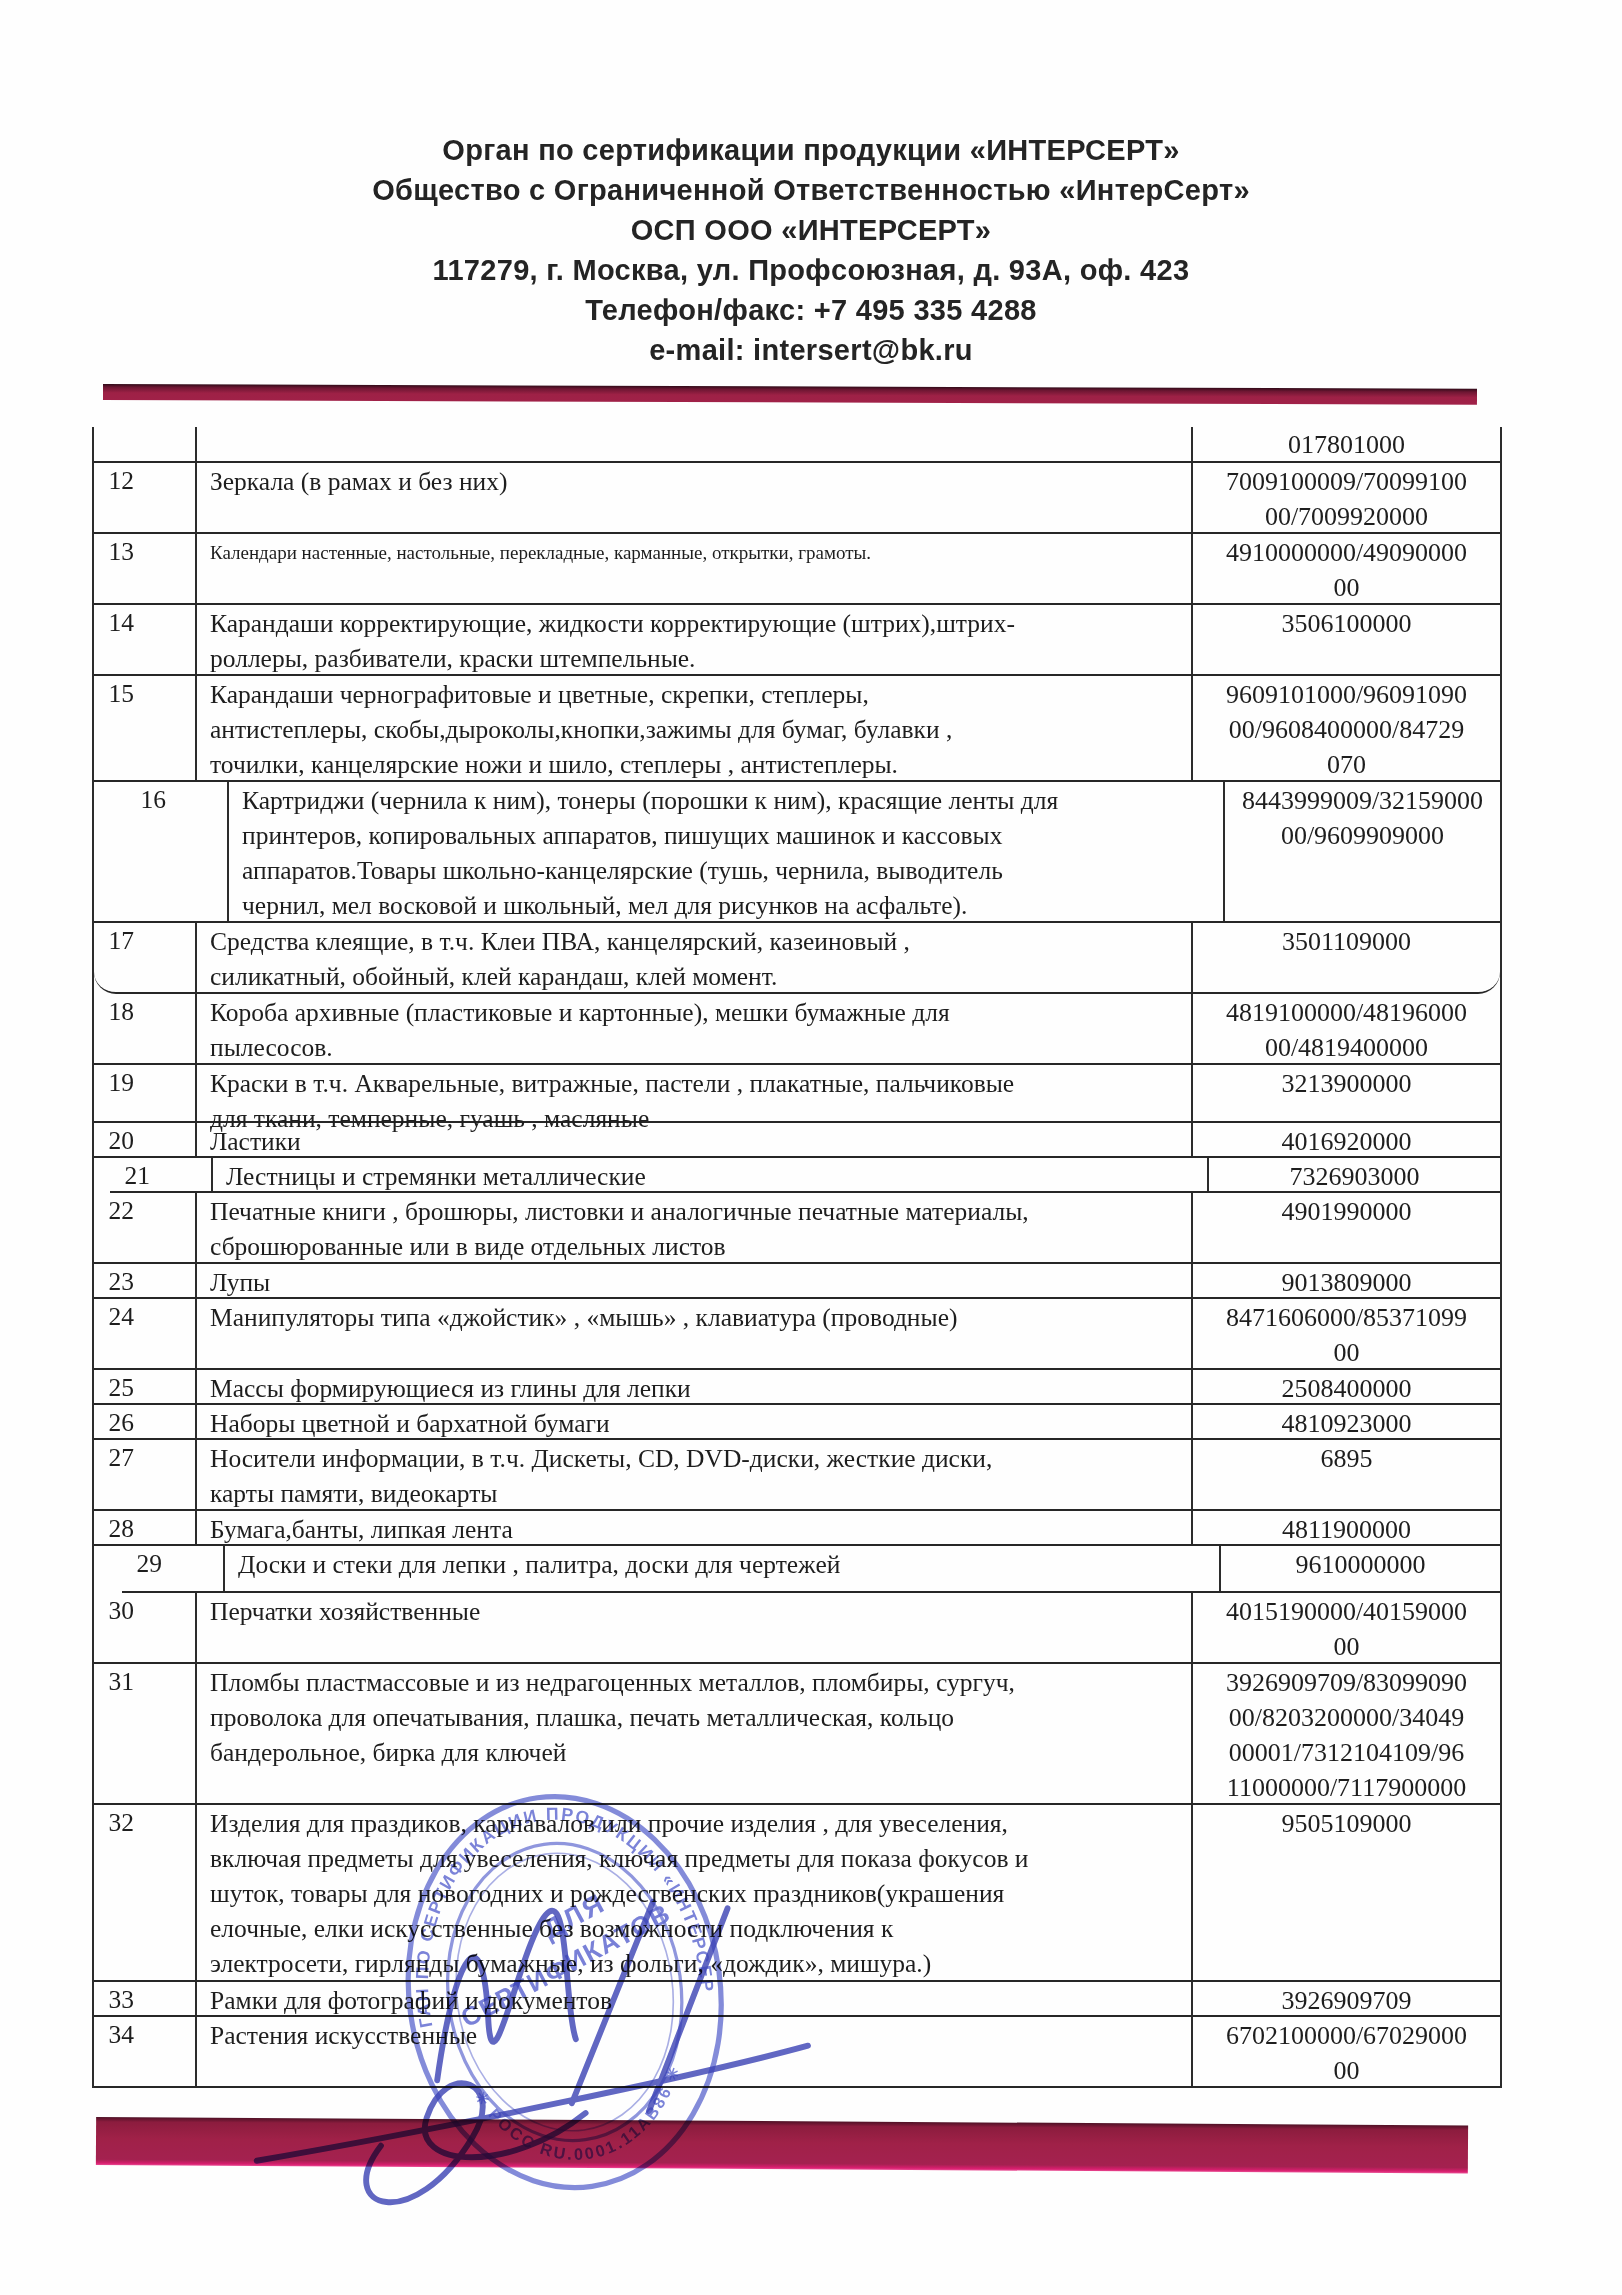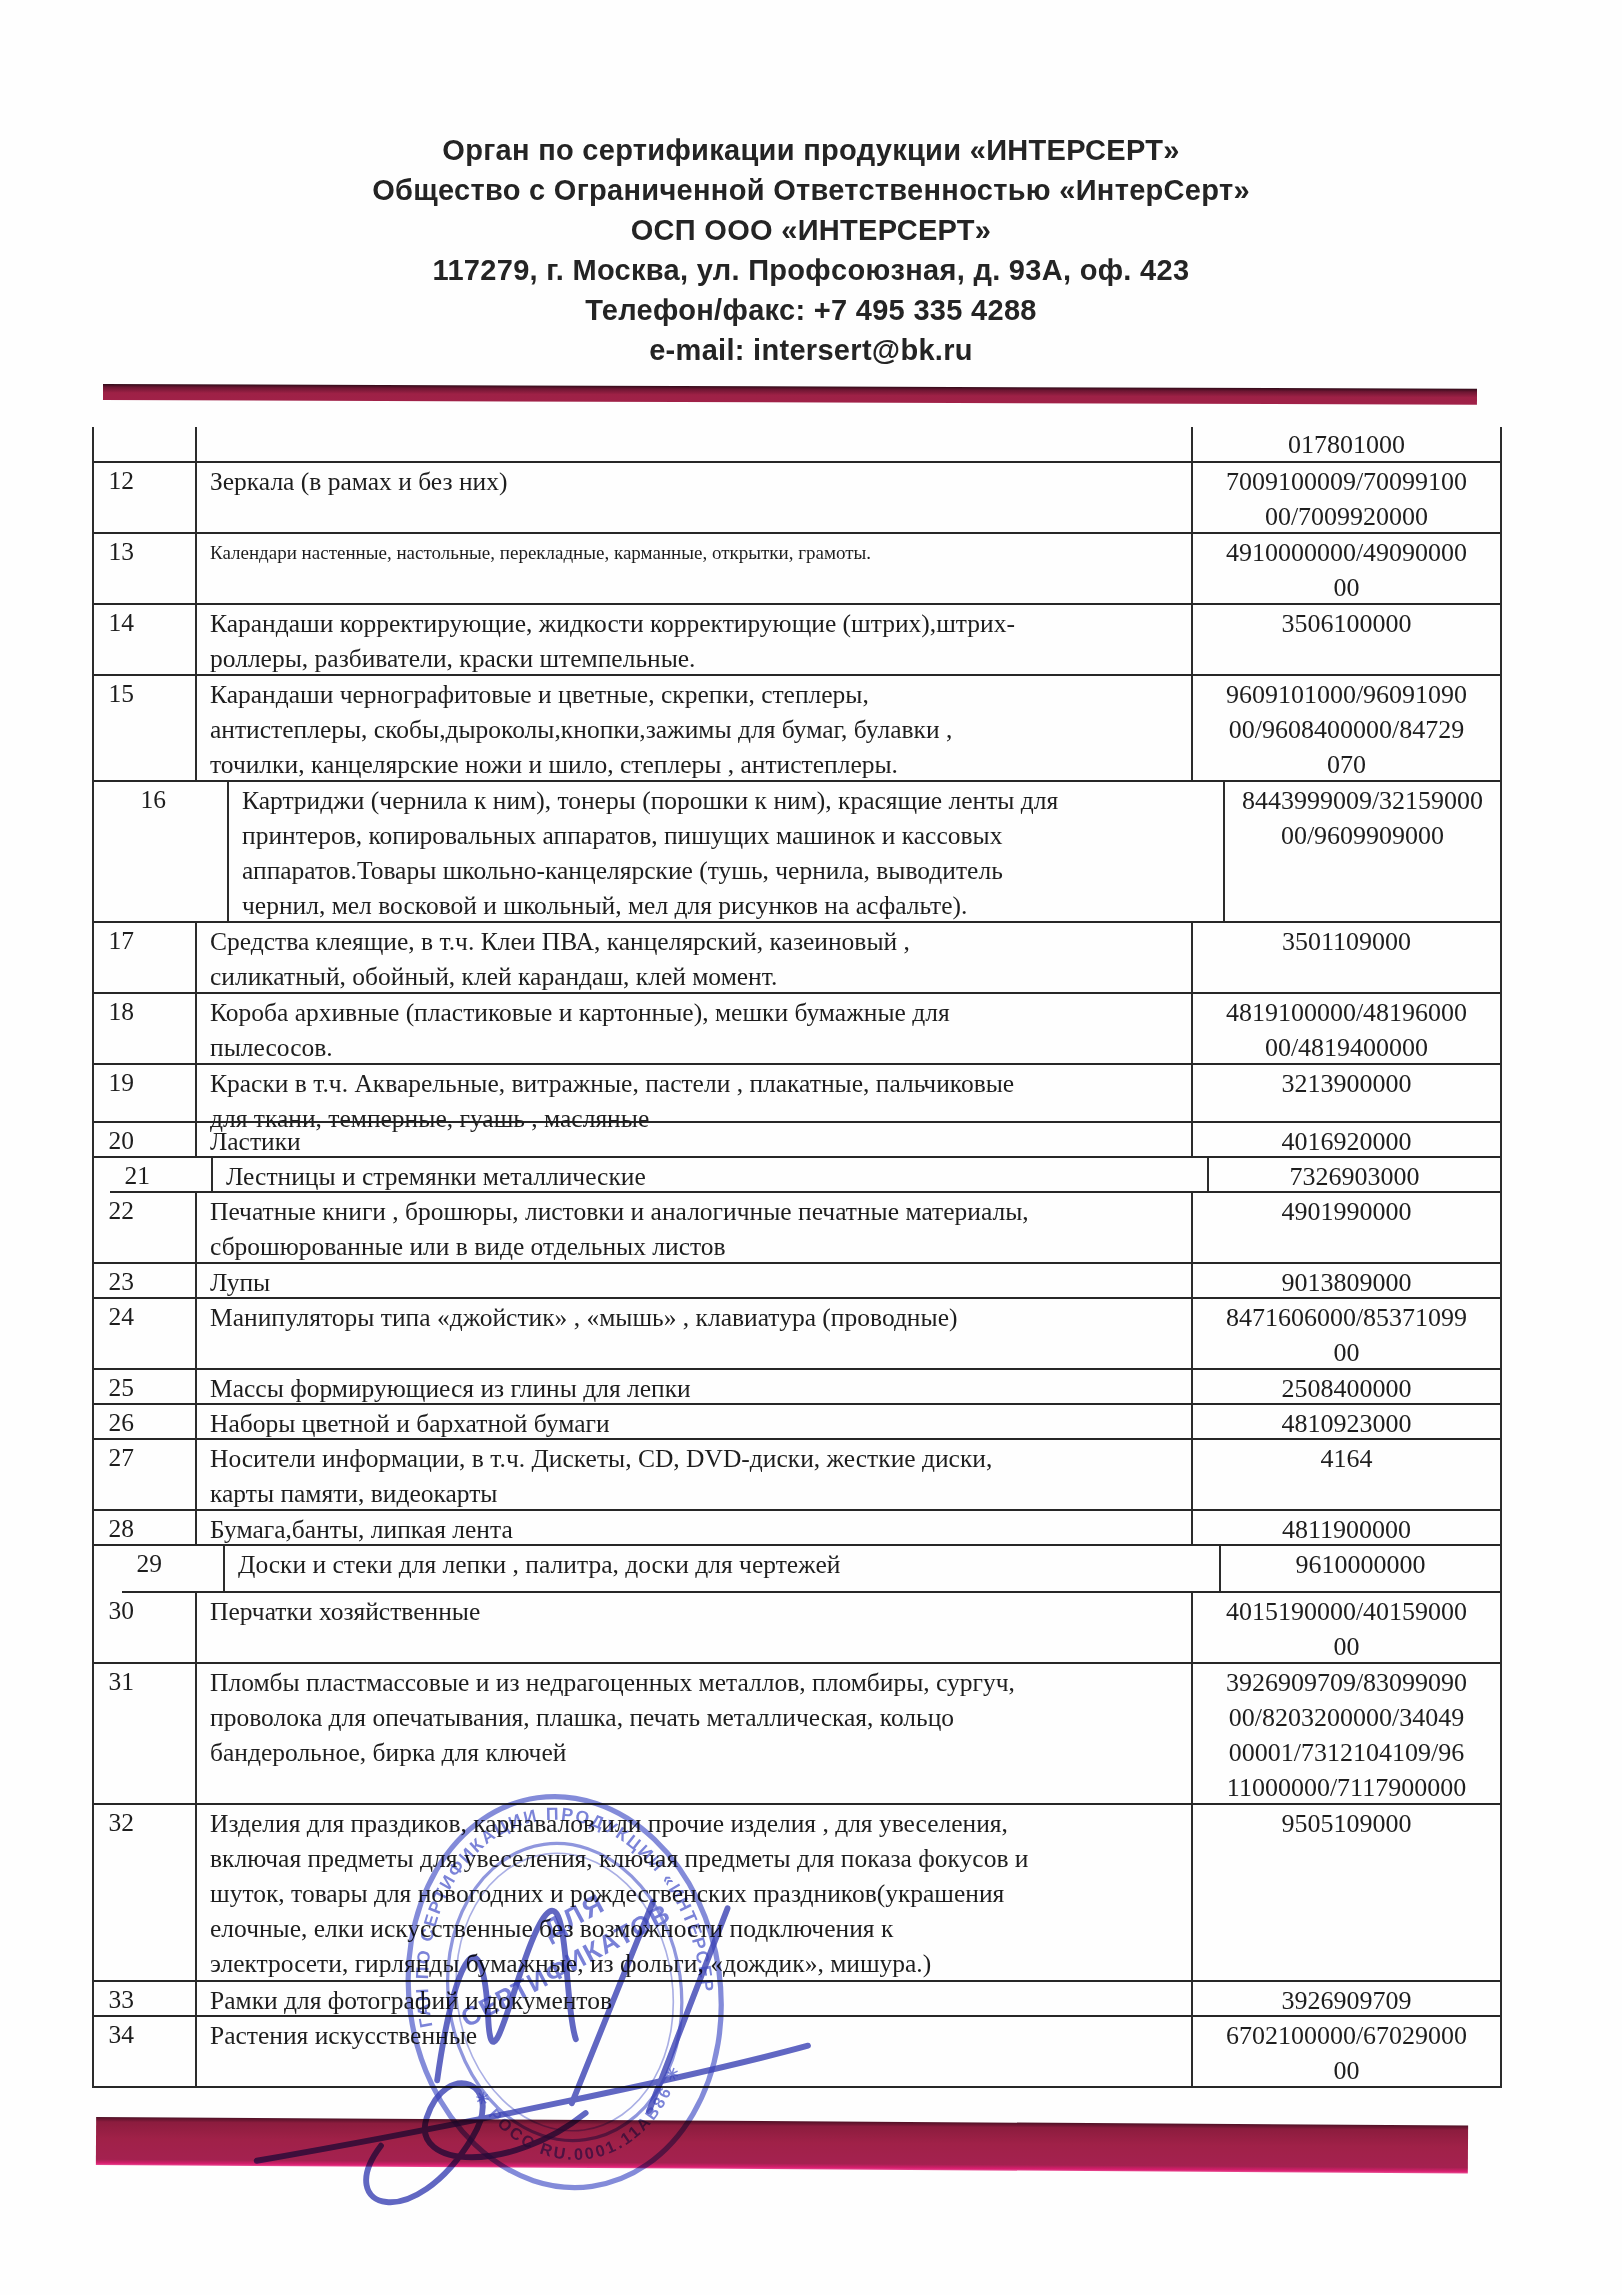--- a/index.html
+++ b/index.html
@@ -126,21 +126,21 @@
   </div>
       <div class="t-row" style="height: 141px; padding-left: 32px;">
     <div class="cell cell-num">16</div>
     <div class="cell cell-desc">Картриджи (чернила к ним), тонеры (порошки к ним), красящие ленты для
 принтеров, копировальных аппаратов, пишущих машинок и кассовых
 аппаратов.Товары школьно-канцелярские (тушь, чернила, выводитель
 чернил, мел восковой и школьный, мел для рисунков на асфальте).</div>
     <div class="cell cell-code">8443999009/32159000
 00/9609909000</div>
   </div>
-      <div class="t-row" style="height: 71px;">
+      <div class="t-row" style="height: 71px; border-radius: 22px;">
     <div class="cell cell-num">17</div>
     <div class="cell cell-desc">Средства клеящие, в т.ч. Клеи ПВА, канцелярский, казеиновый ,
 силикатный, обойный, клей карандаш, клей момент.</div>
     <div class="cell cell-code">3501109000</div>
   </div>
       <div class="t-row" style="height: 71px;">
     <div class="cell cell-num">18</div>
     <div class="cell cell-desc">Короба архивные (пластиковые и картонные), мешки бумажные для
 пылесосов.</div>
     <div class="cell cell-code">4819100000/48196000
@@ -186,21 +186,21 @@
   </div>
       <div class="t-row" style="height: 35px;">
     <div class="cell cell-num">26</div>
     <div class="cell cell-desc">Наборы цветной и бархатной бумаги</div>
     <div class="cell cell-code">4810923000</div>
   </div>
       <div class="t-row" style="height: 71px;">
     <div class="cell cell-num">27</div>
     <div class="cell cell-desc">Носители информации, в т.ч. Дискеты, CD, DVD-диски, жесткие диски,
 карты памяти, видеокарты</div>
-    <div class="cell cell-code">4164</div>
+    <div class="cell cell-code">6895</div>
   </div>
       <div class="t-row" style="height: 35px;">
     <div class="cell cell-num">28</div>
     <div class="cell cell-desc">Бумага,банты, липкая лента</div>
     <div class="cell cell-code">4811900000</div>
   </div>
       <div class="t-row" style="height: 47px; margin-left: 28px;">
     <div class="cell cell-num">29</div>
     <div class="cell cell-desc">Доски и стеки для лепки , палитра, доски для чертежей</div>
     <div class="cell cell-code">9610000000</div>

